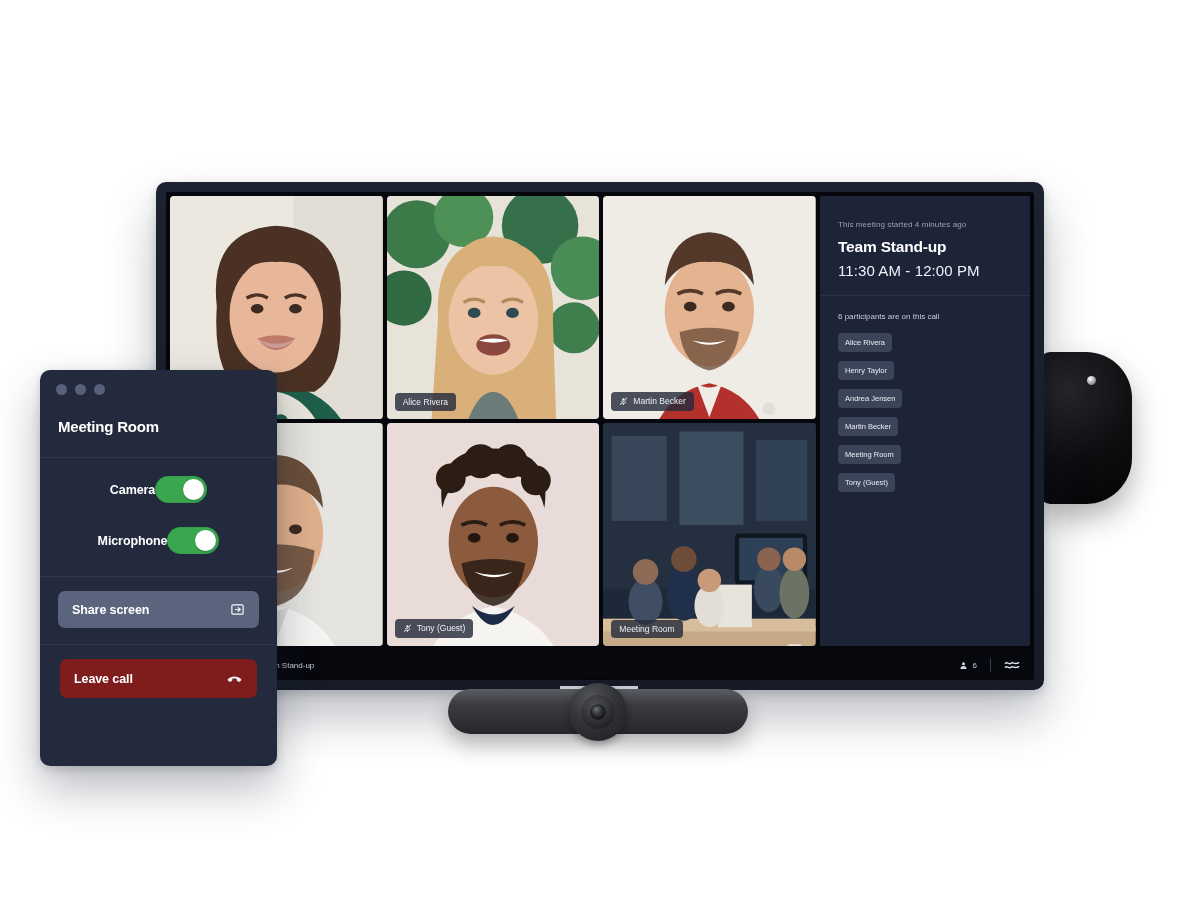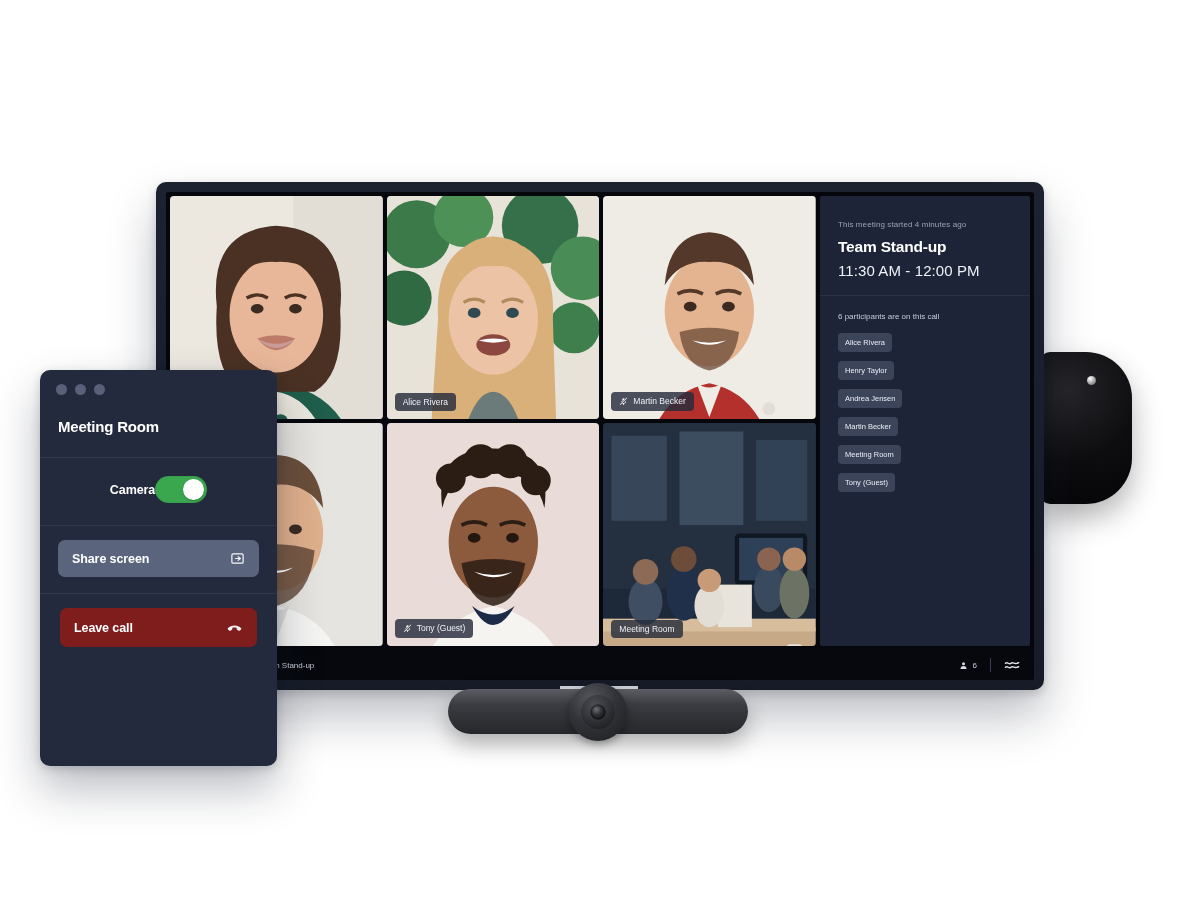--- a/index.html
+++ b/index.html
@@ -461,20 +461,26 @@
     </div>
     <div class="panel-title">Meeting Room</div>
 
     <div class="panel-section">
       <div class="row">
         <span class="row-label">Camera</span>
         <span class="toggle">
             <span class="knob"></span>
           </span>
       </div>
+      <div class="row">
+        <span class="row-label">Microphone</span>
+        <span class="toggle">
+            <span class="knob"></span>
+          </span>
+      </div>
     </div>
 
     <div class="panel-divider"></div>
 
     <div class="panel-actions">
       <div class="btn">
         <span>Share screen</span>
         <svg width="15" height="15" viewBox="0 0 24 24" fill="none" stroke="#ffffff" stroke-width="1.9">
           <rect x="3" y="4.5" width="18" height="15" rx="2"></rect>
           <path d="M9 12h7" stroke-linecap="round"></path>

